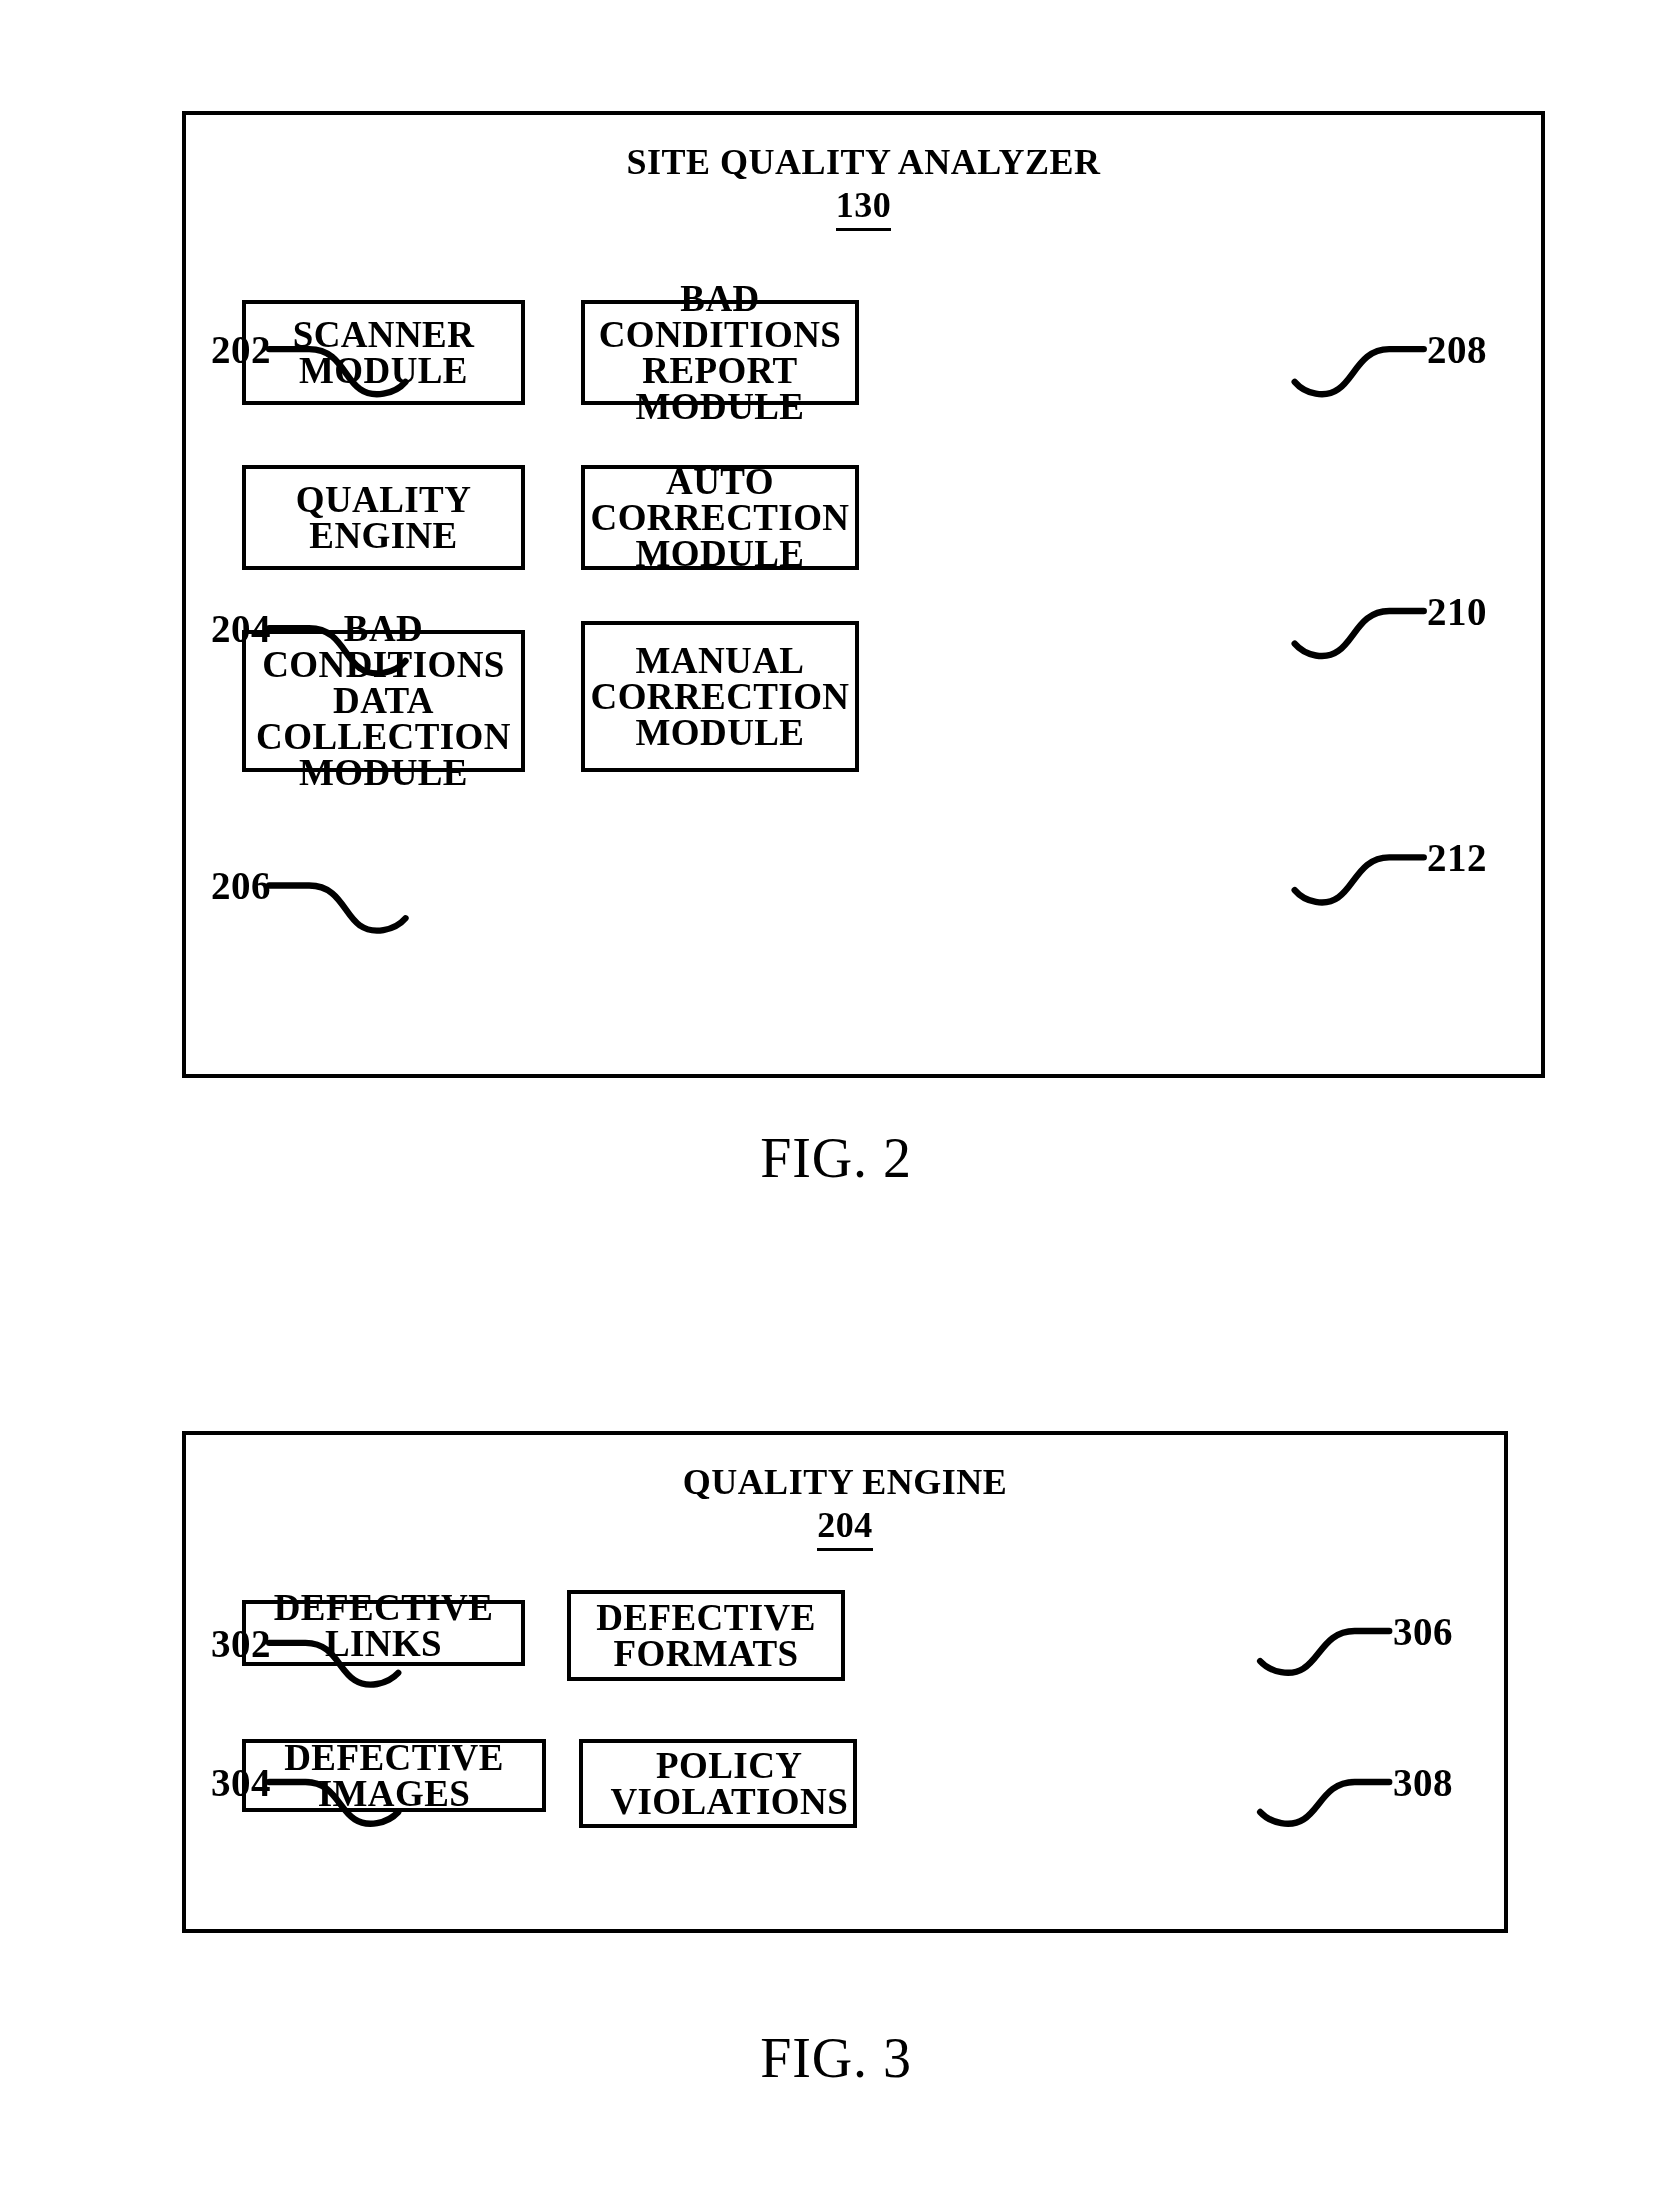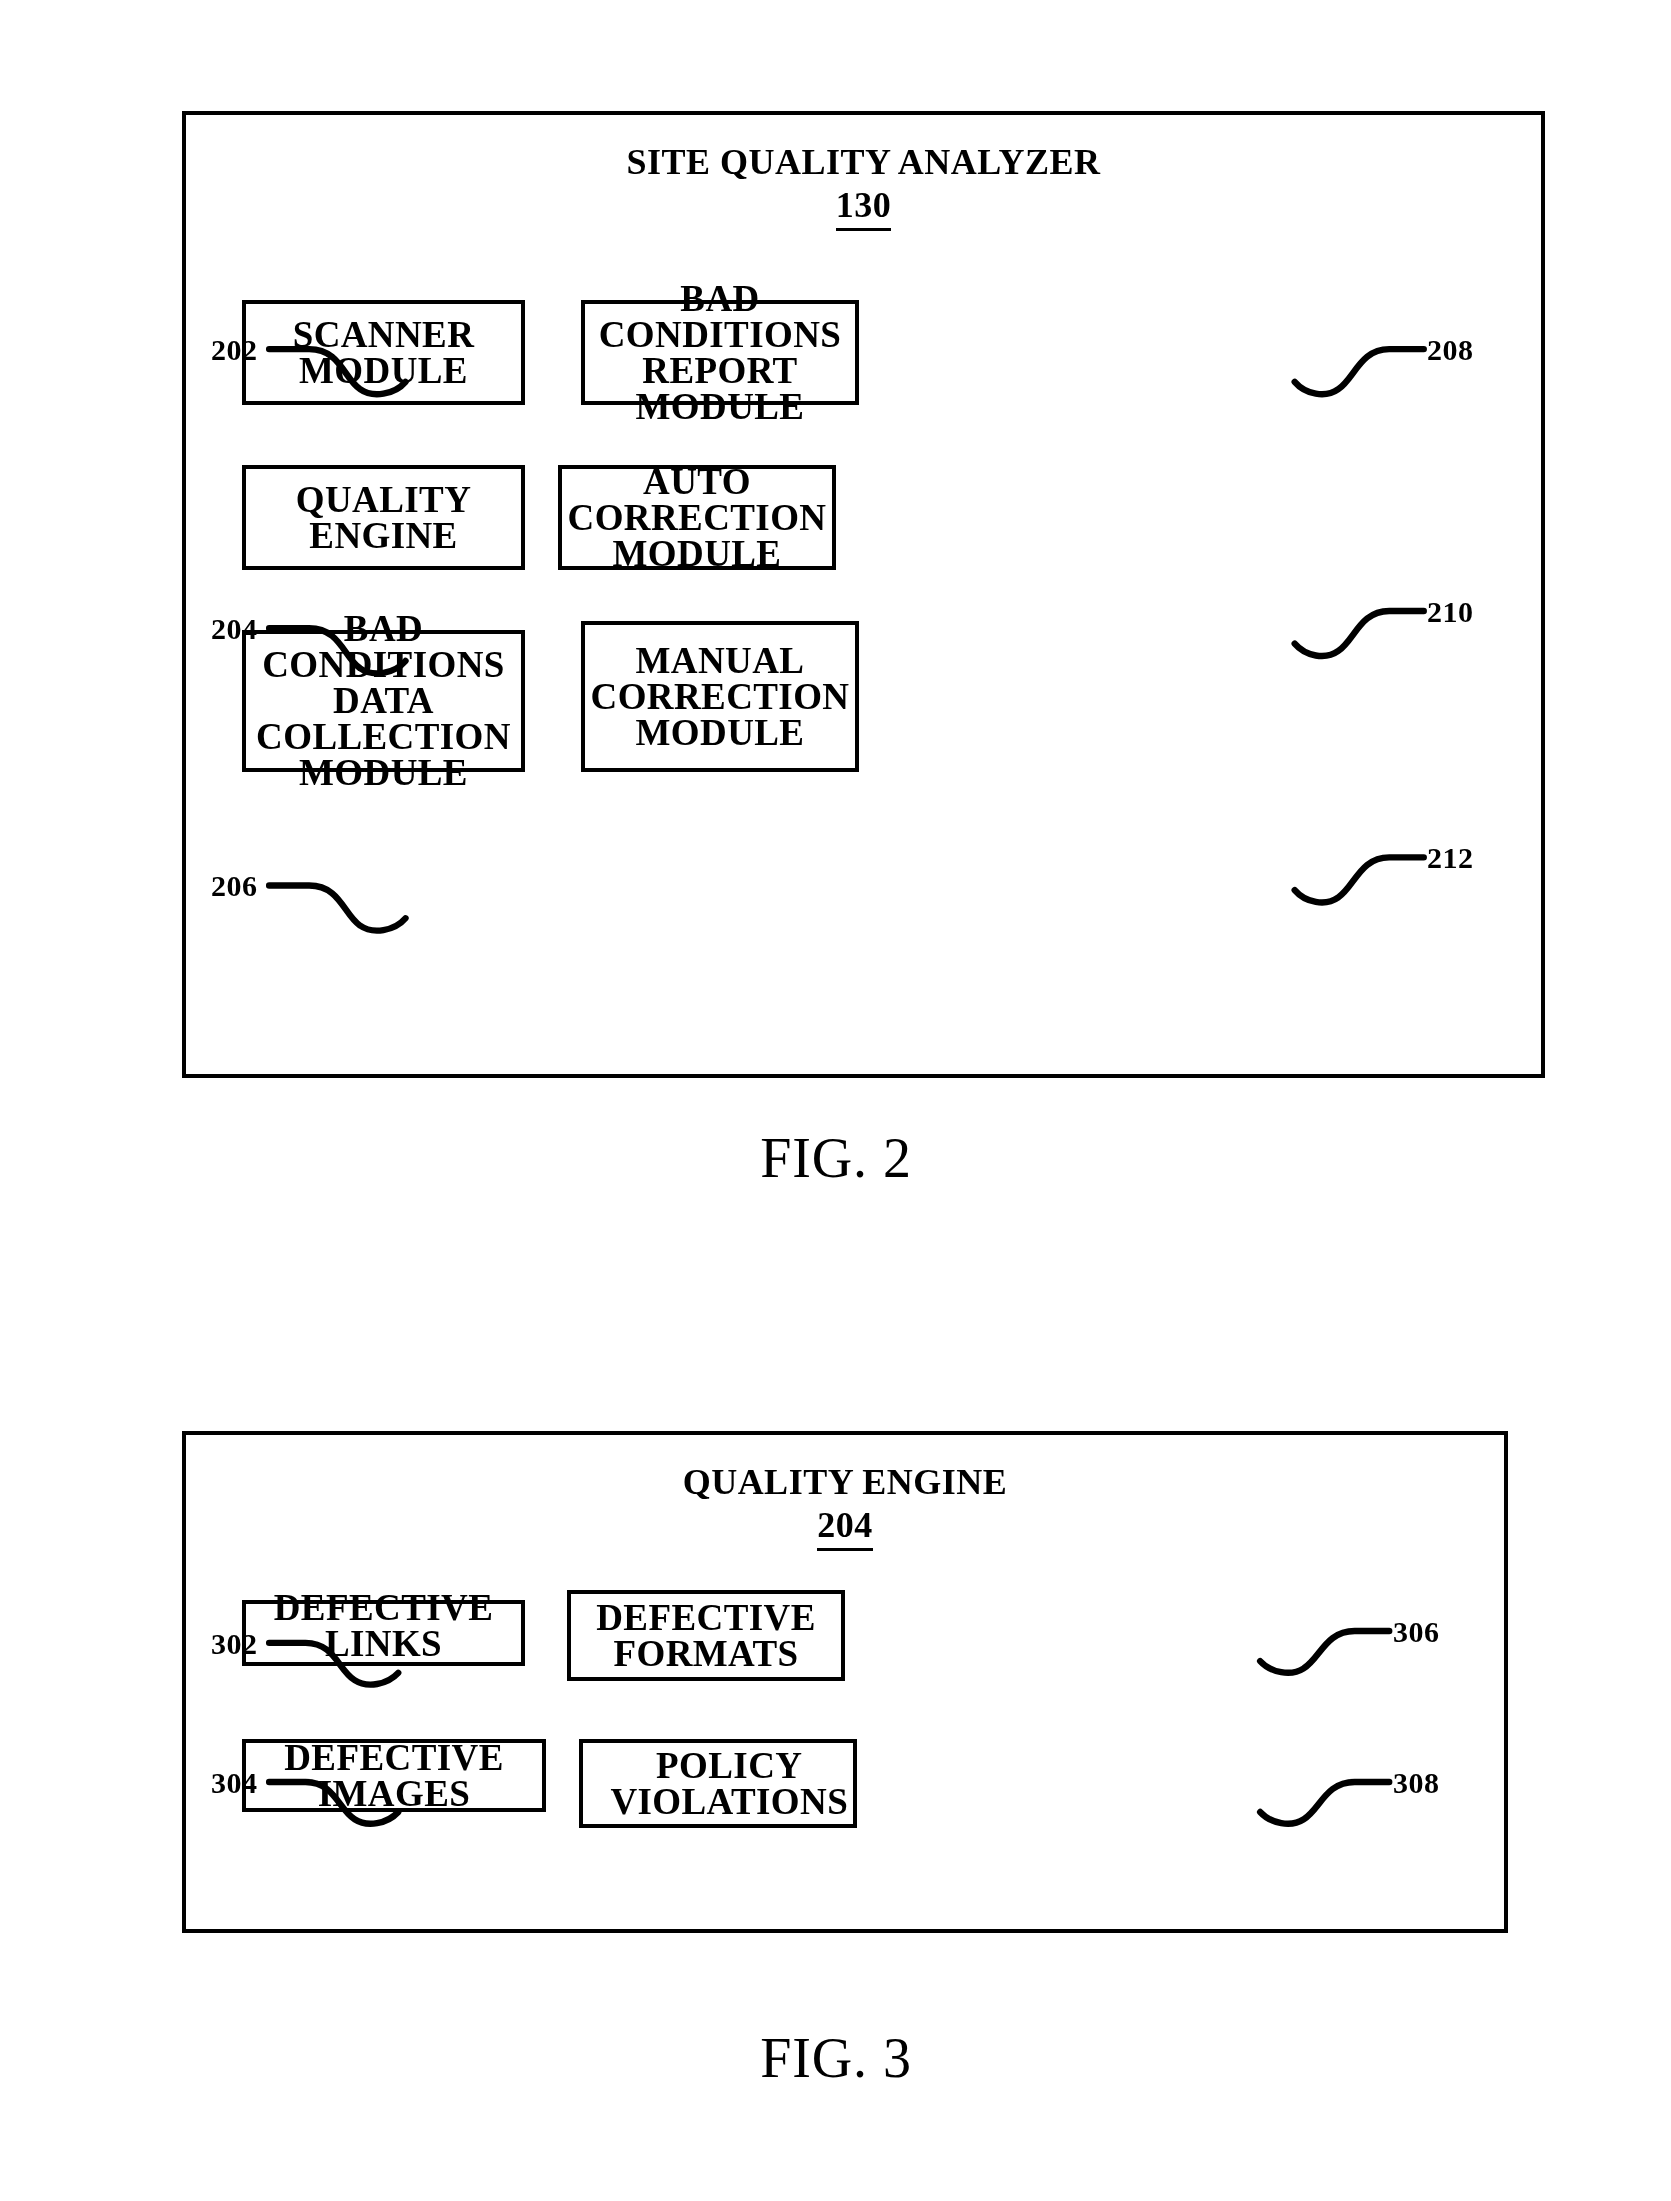--- a/index.html
+++ b/index.html
@@ -88,21 +88,21 @@
     padding: 0 5.5px;
   }
   .module-box .box-label {
     display: block;
     white-space: pre-line;
   }
 
   
   .ref-num {
     position: absolute;
-    font-size: 30px;
+    font-size: 39px;
     font-weight: bold;
     line-height: 35px;
     letter-spacing: 0.5px;
     white-space: nowrap;
   }
 
   
   .leader-layer {
     position: absolute;
     left: 0; top: 0;
@@ -143,21 +143,21 @@
 
     <div class="module-box" style="left:395px; top:185px; width:278px; height:105px;">
       <span class="box-label">BAD CONDITIONS
 REPORT MODULE</span>
     </div>
 
     <div class="module-box" style="left:56px; top:350px; width:283px; height:105px;">
       <span class="box-label">QUALITY ENGINE</span>
     </div>
 
-    <div class="module-box" style="left:372px; top:350px; width:278px; height:105px;">
+    <div class="module-box" style="left:395px; top:350px; width:278px; height:105px;">
       <span class="box-label">AUTO CORRECTION
 MODULE</span>
     </div>
 
     <div class="module-box" style="left:56px; top:515px; width:283px; height:142px;">
       <span class="box-label">BAD CONDITIONS
 DATA COLLECTION
 MODULE</span>
     </div>
 

